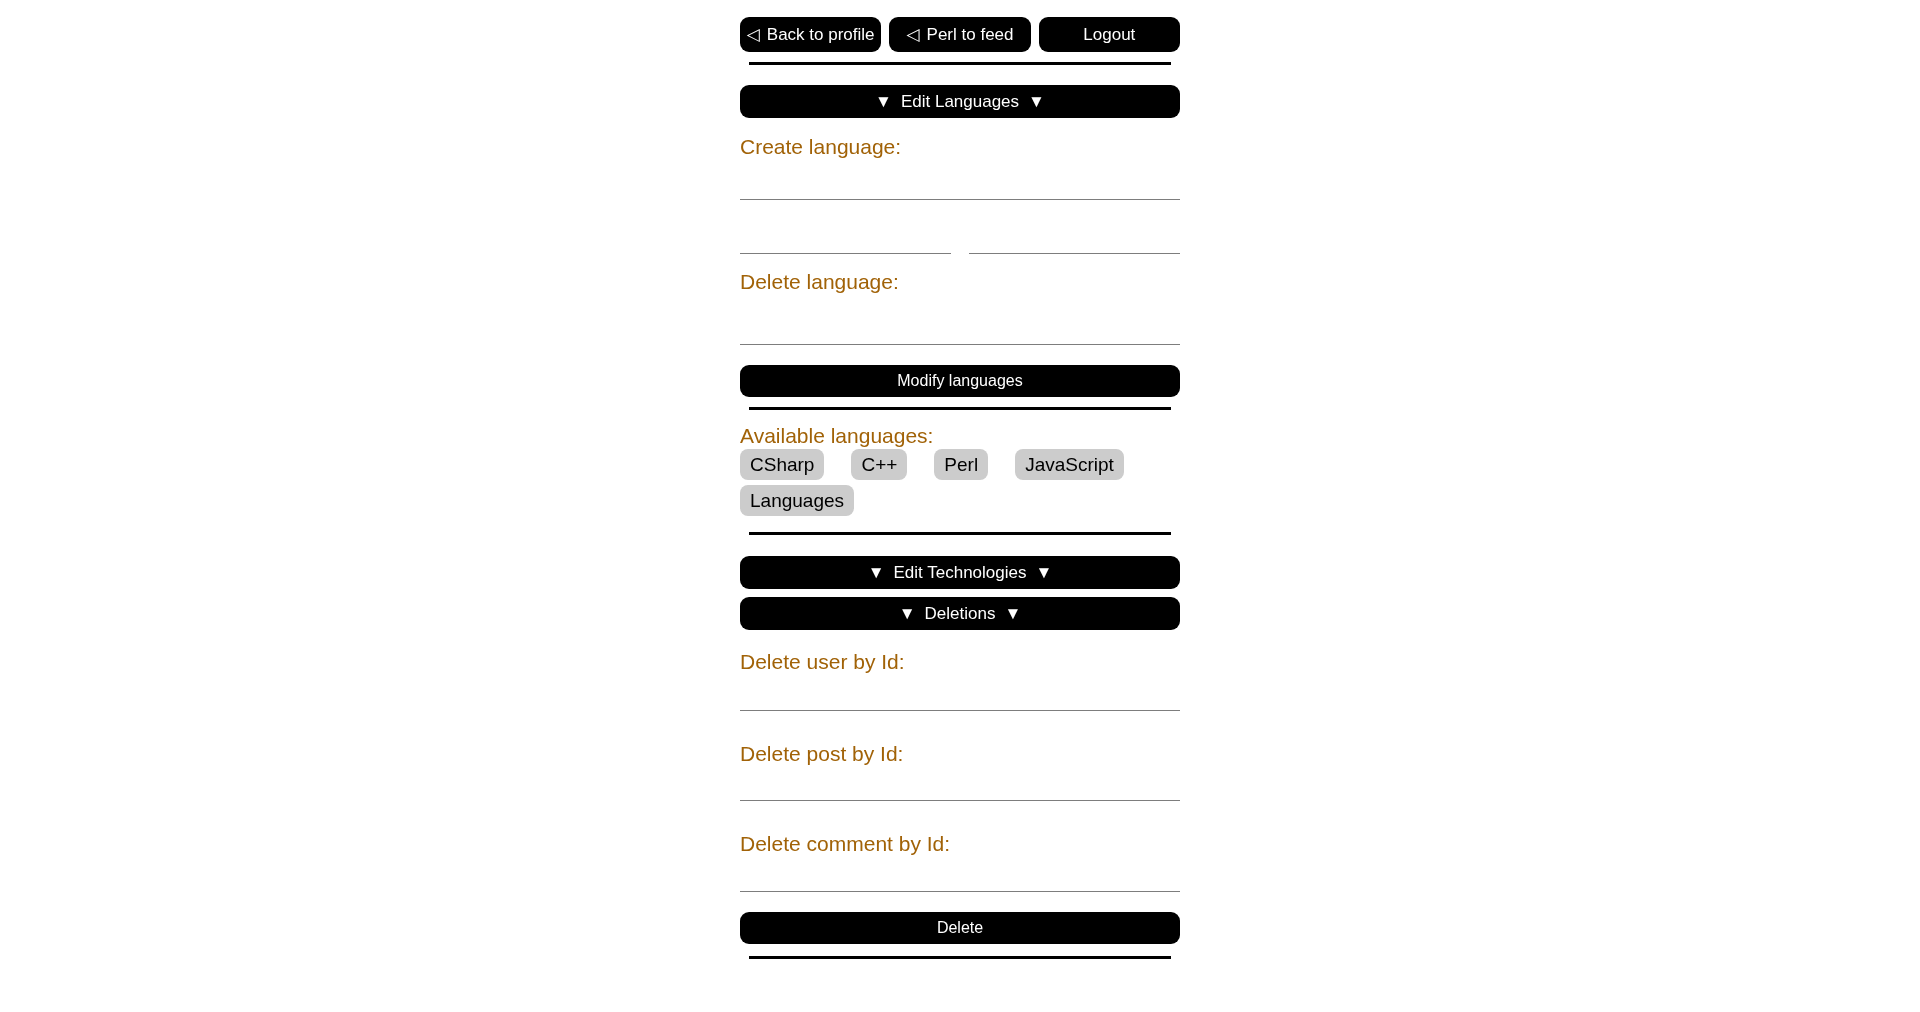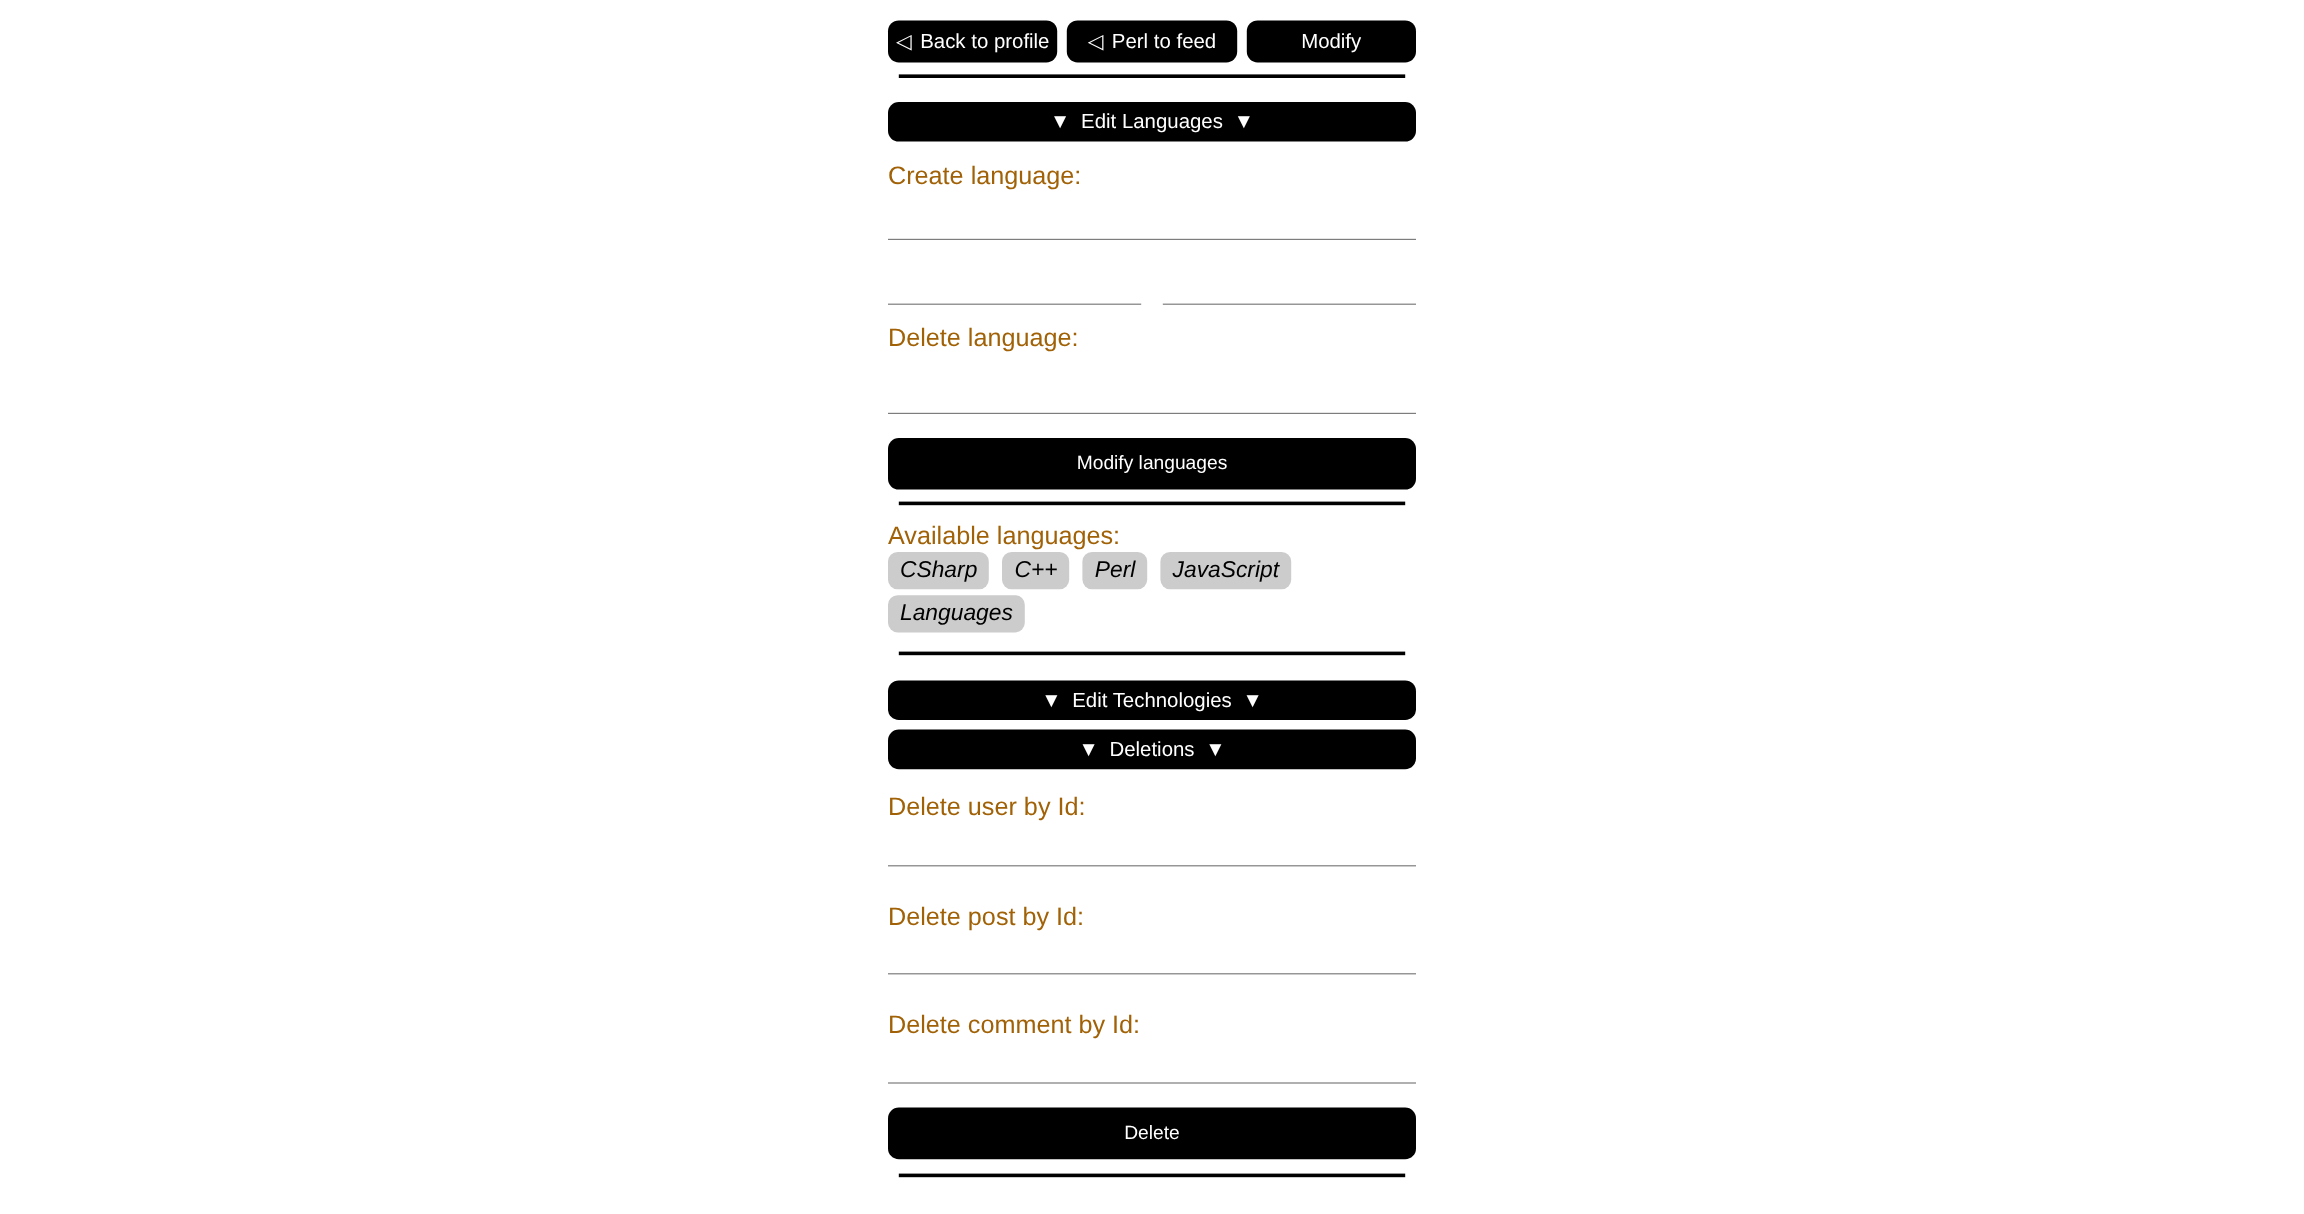--- a/index.html
+++ b/index.html
@@ -44,21 +44,21 @@
     gap: 7px;
   }
   .collapse-btn {
     width: 100%;
     height: 33px;
     font-size: 17px;
     gap: 9px;
   }
   .action-btn {
     width: 100%;
-    height: 43px;
+    height: 32px;
     font-size: 16px;
   }
   .mt20 { margin-top: 20px; }
   .mt21 { margin-top: 21px; }
   .mt8  { margin-top: 8px; }
   
   hr.divider {
     border: none;
     border-top: 3px solid #000;
     margin: 10px 9px 0 9px;
@@ -101,22 +101,21 @@
   }
   .input-row .underline-input {
     width: calc(50% - 9px);
     height: 54px;
   }
   
   .tags {
     margin-top: 1px;
     display: flex;
     flex-wrap: wrap;
-    gap: 5px 11px;
-    font-style: italic;
+    gap: 5px 27px;
   }
   .tag {
     background: #cccccc;
     border-radius: 8px;
     padding: 4px 10px;
     font-size: 19px;
     line-height: 23px;
     color: #000;
   }
   .icon { display: inline-block; }
@@ -129,21 +128,21 @@
   <div class="top-row">
     <button type="button" class="btn top-btn">
       <span class="icon">◁</span>
       <span>Back to profile</span>
     </button>
     <button type="button" class="btn top-btn">
       <span class="icon">◁</span>
       <span>Perl to feed</span>
     </button>
     <button type="button" class="btn top-btn">
-      <span>Modify</span>
+      <span>Logout</span>
     </button>
   </div>
 
   <hr class="divider">
 
   <button type="button" class="btn collapse-btn mt20">
     <span class="icon">▼</span>
     <span>Edit Languages</span>
     <span class="icon">▼</span>
   </button>

